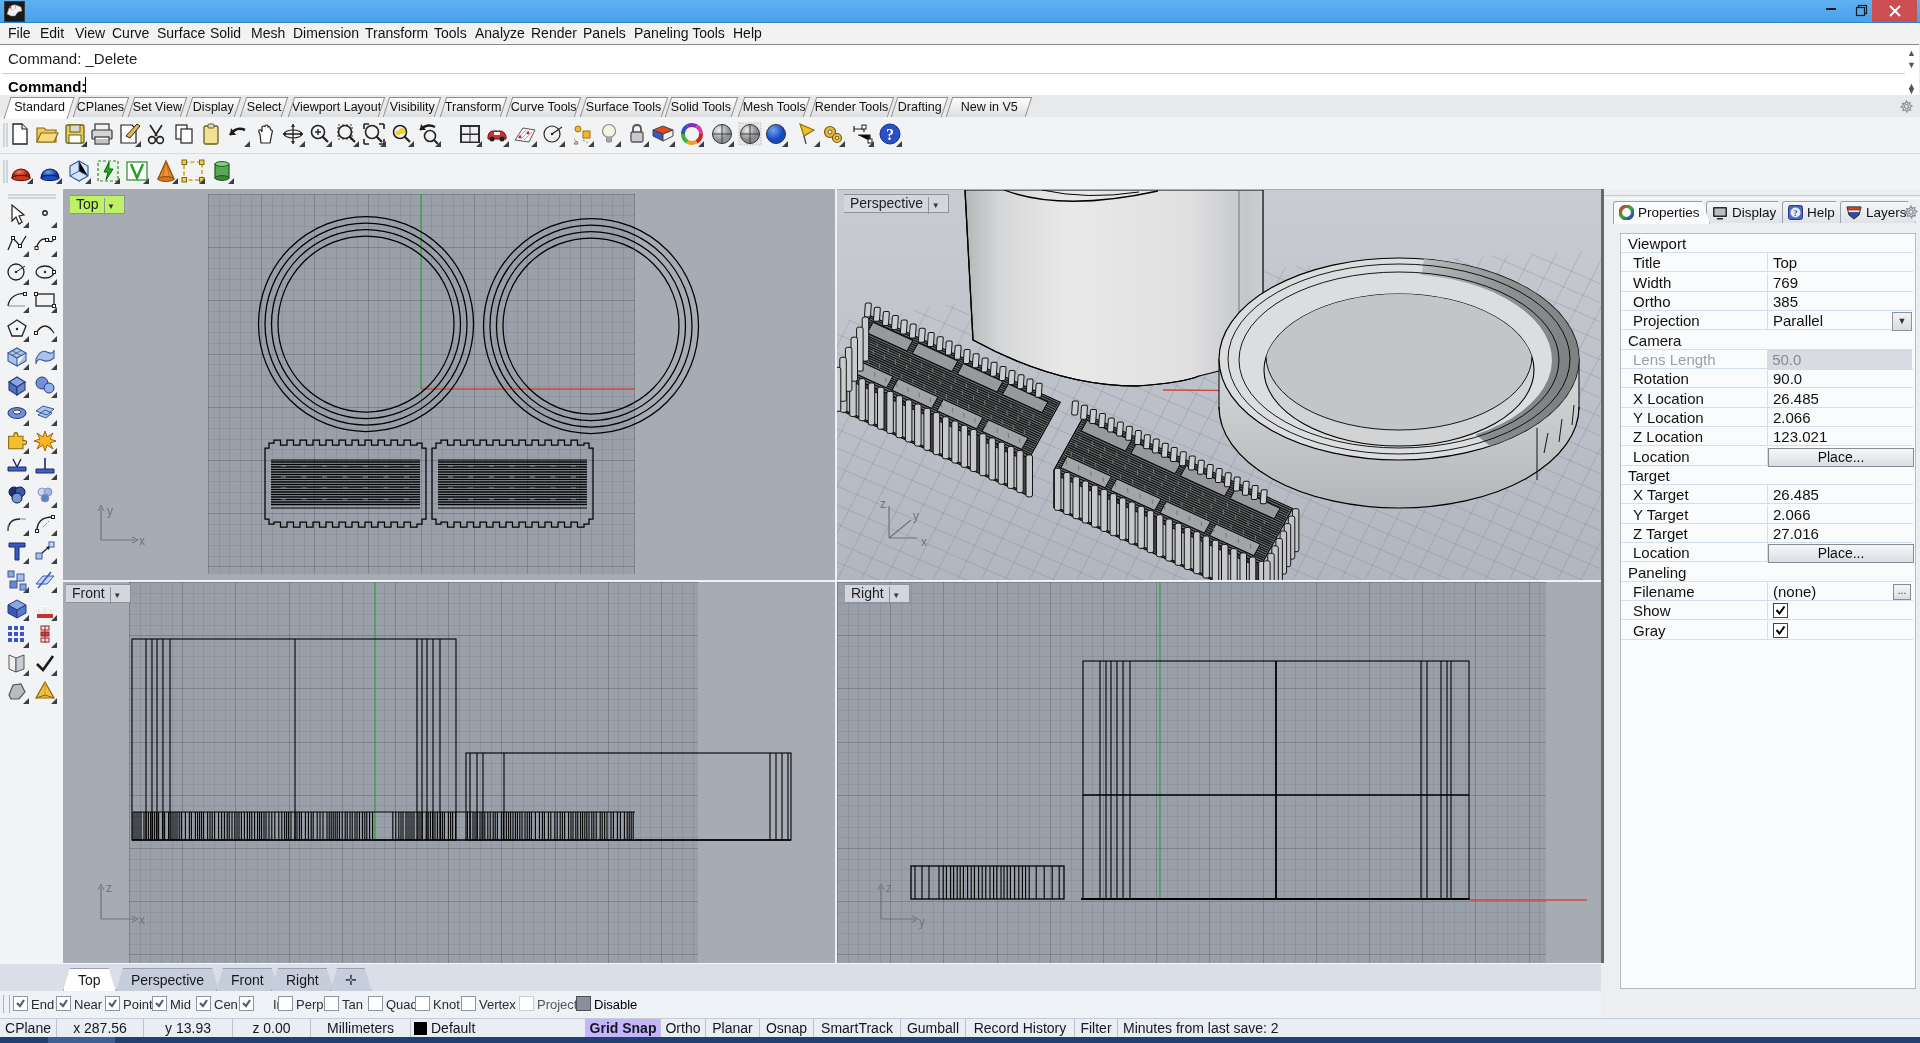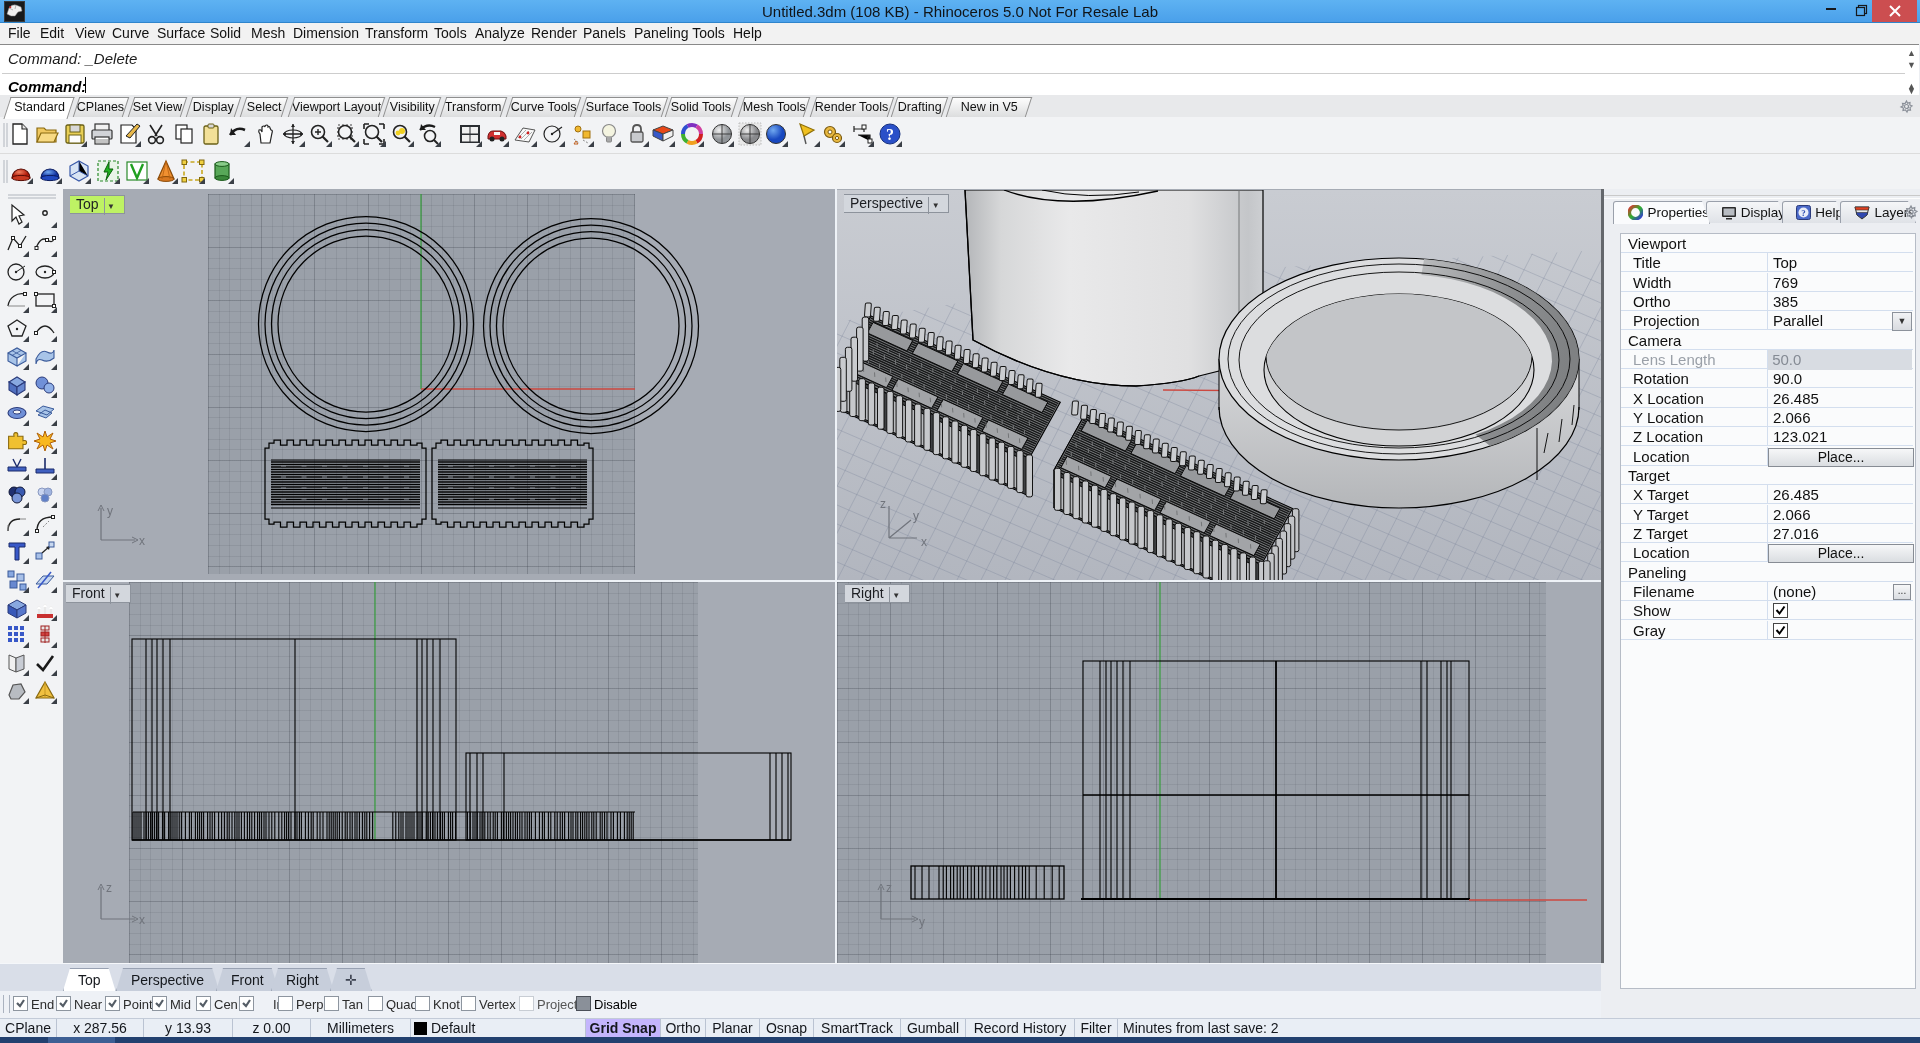--- a/index.html
+++ b/index.html
@@ -11,21 +11,21 @@
 #titlebar .ttext{position:absolute;left:0;right:0;top:3px;text-align:center;font-size:15px;color:#101418;}
 #appicon{position:absolute;left:4px;top:1px;width:19px;height:19px;background:#181a1c;border:1px solid #3a3c3e;}
 .wbtn{position:absolute;top:0;height:22px;text-align:center;color:#15181c;font-size:13px;}
 #btnmin{right:74px;width:30px;}
 #btnmax{right:44px;width:30px;}
 #btnclose{right:3px;width:45px;background:#cc4e50;color:#fff;}
 
 #menubar{left:0;top:23px;width:1920px;height:21px;background:#f2f2f2;font-size:14px;color:#121212;}
 #menubar span{position:absolute;top:2px;}
 
-#cmd{left:0;top:44px;width:1919px;height:50px;background:#fff;border-top:1px solid #898989;border-bottom:1px solid #898989;font-style:italic;}
+#cmd{left:0;top:44px;width:1919px;height:50px;background:#fff;border-top:1px solid #898989;border-bottom:1px solid #898989;}
 #cmd .l1{position:absolute;left:8px;top:5px;font-size:15px;color:#1c1c1c;}
 #cmd .sep{position:absolute;left:2px;right:14px;top:28px;height:1px;background:#cdcdcd;}
 #cmd .l2{position:absolute;left:8px;top:33px;font-size:15px;font-weight:bold;color:#000;}
 #cmd .caret{position:absolute;left:85px;top:32px;width:1px;height:16px;background:#000;}
 #cmdsb{position:absolute;right:1px;top:2px;width:13px;height:46px;color:#555;font-size:9px;text-align:center;}
 
 #tabbar{left:0;top:95px;width:1920px;height:22px;background:#e8e9eb;border-bottom:1px solid #bcbcbc;}
 .ttab{position:absolute;top:2px;height:19px;line-height:19px;padding:0;font-size:12.5px;color:#111;text-align:center;white-space:nowrap;overflow:hidden;
  background:linear-gradient(#fdfdfd,#dcddde);border:1px solid #8f8f8f;border-bottom:none;
  transform:skewX(-18deg);}
@@ -56,21 +56,21 @@
  #9aa0a9;}
 .vp>svg,#toolbar1>svg,#toolbar2>svg,#sidebar>svg{position:absolute;left:0;top:0;}
 .cbx svg,.ocb svg{display:block;}
 .wbtn svg{display:inline-block;}
 .ptab .ic svg{display:inline-block;}
 
 #sash{left:1601px;top:189px;width:3px;height:774px;background:#64676c;}
 #rpanel{left:1604px;top:189px;width:316px;height:829px;background:#eceef2;}
 #rpanel .topline{position:absolute;left:0;top:6px;width:316px;height:1px;background:#c9c9c9;}
 #rpanel .topline2{position:absolute;left:0;top:9px;width:316px;height:1px;background:#fdfdfd;}
-.ptab{position:absolute;top:12px;height:21px;line-height:21px;font-size:13.5px;white-space:nowrap;overflow:hidden;color:#111;background:linear-gradient(#f5f6f8,#dfe2e7);border:1px solid #9aa0ab;border-bottom:none;border-radius:3px 0 0 0;clip-path:polygon(0 0,calc(100% - 8px) 0,100% 100%,0 100%);text-align:right;}
+.ptab{position:absolute;top:12px;height:21px;line-height:21px;font-size:13.5px;white-space:nowrap;overflow:hidden;color:#111;background:linear-gradient(#f5f6f8,#dfe2e7);border:1px solid #9aa0ab;border-bottom:none;border-radius:3px 0 0 0;clip-path:polygon(0 0,calc(100% - 8px) 0,100% 100%,0 100%);}
 .ptab.active{background:#fafbfd;height:22px;z-index:2;}
 .ptab .ic{display:inline-block;vertical-align:-3px;margin:0 4px 0 5px;}
 #pbox{position:absolute;left:16px;top:44px;width:294px;height:754px;background:#fafbfc;border:1px solid #b6bcc6;}
 .prow{position:absolute;left:0;width:292px;height:18px;border-bottom:1px solid #d3deee;font-size:15px;color:#101010;}
 .prow .lab{position:absolute;left:12px;top:1px;}
 .prow.hdr .lab{left:7px;}
 .prow .val{position:absolute;left:152px;top:1px;}
 .prow .vline{position:absolute;left:146px;top:0;width:1px;height:19px;background:#d3deee;}
 .pbtn{position:absolute;left:147px;top:1px;width:144px;height:17px;background:linear-gradient(#f6f7f8,#dadde1);border:1px solid #878c94;text-align:center;font-size:14px;line-height:16px;color:#111;}
 .cbx{position:absolute;left:152px;top:2px;width:13px;height:13px;background:#fff;border:1px solid #454545;}
@@ -85,21 +85,20 @@
 .ocb{position:absolute;top:-1px;width:13px;height:13px;background:#fff;border:1px solid #8d959f;}
 #statusbar{left:0;top:1018px;width:1920px;height:19px;background:#e9eef5;border-top:1px solid #c3cbd8;font-size:14px;color:#14171c;}
 .scell{position:absolute;top:0px;height:19px;line-height:19px;text-align:center;border-right:1px solid #bac3d2;}
 #navy{left:0;top:1037px;width:1920px;height:6px;background:#22406f;}
 </style>
 </head>
 <body>
 <div id="app">
 
 <div class="abs" id="titlebar">
- <div class="ttext">Untitled.3dm (108 KB) - Rhinoceros 5.0 Not For Resale Lab</div>
  <div id="appicon"><svg width="19" height="19">
           <path d="M2 12 L4 6 Q7 2 11 3 L16 5 L17 9 L13 10 L10 14 L6 14 Z" fill="#f0f0f0" stroke="#888" stroke-width="0.5"></path>
           <path d="M4 6 L8 8 M11 3 L10 7" stroke="#999" stroke-width="0.7" fill="none"></path>
           <circle cx="5.2" cy="5.2" r="1.1" fill="#c03030"></circle>
         </svg></div>
  <div class="wbtn" id="btnmin"><svg width="12" height="12">
           <rect x="1" y="8" width="10" height="2" fill="#15181c"></rect>
         </svg></div>
  <div class="wbtn" id="btnmax"><svg width="13" height="13" style="margin-top:4px">
           <rect x="3.5" y="1.5" width="8" height="8" fill="none" stroke="#15181c" stroke-width="1.2"></rect>

